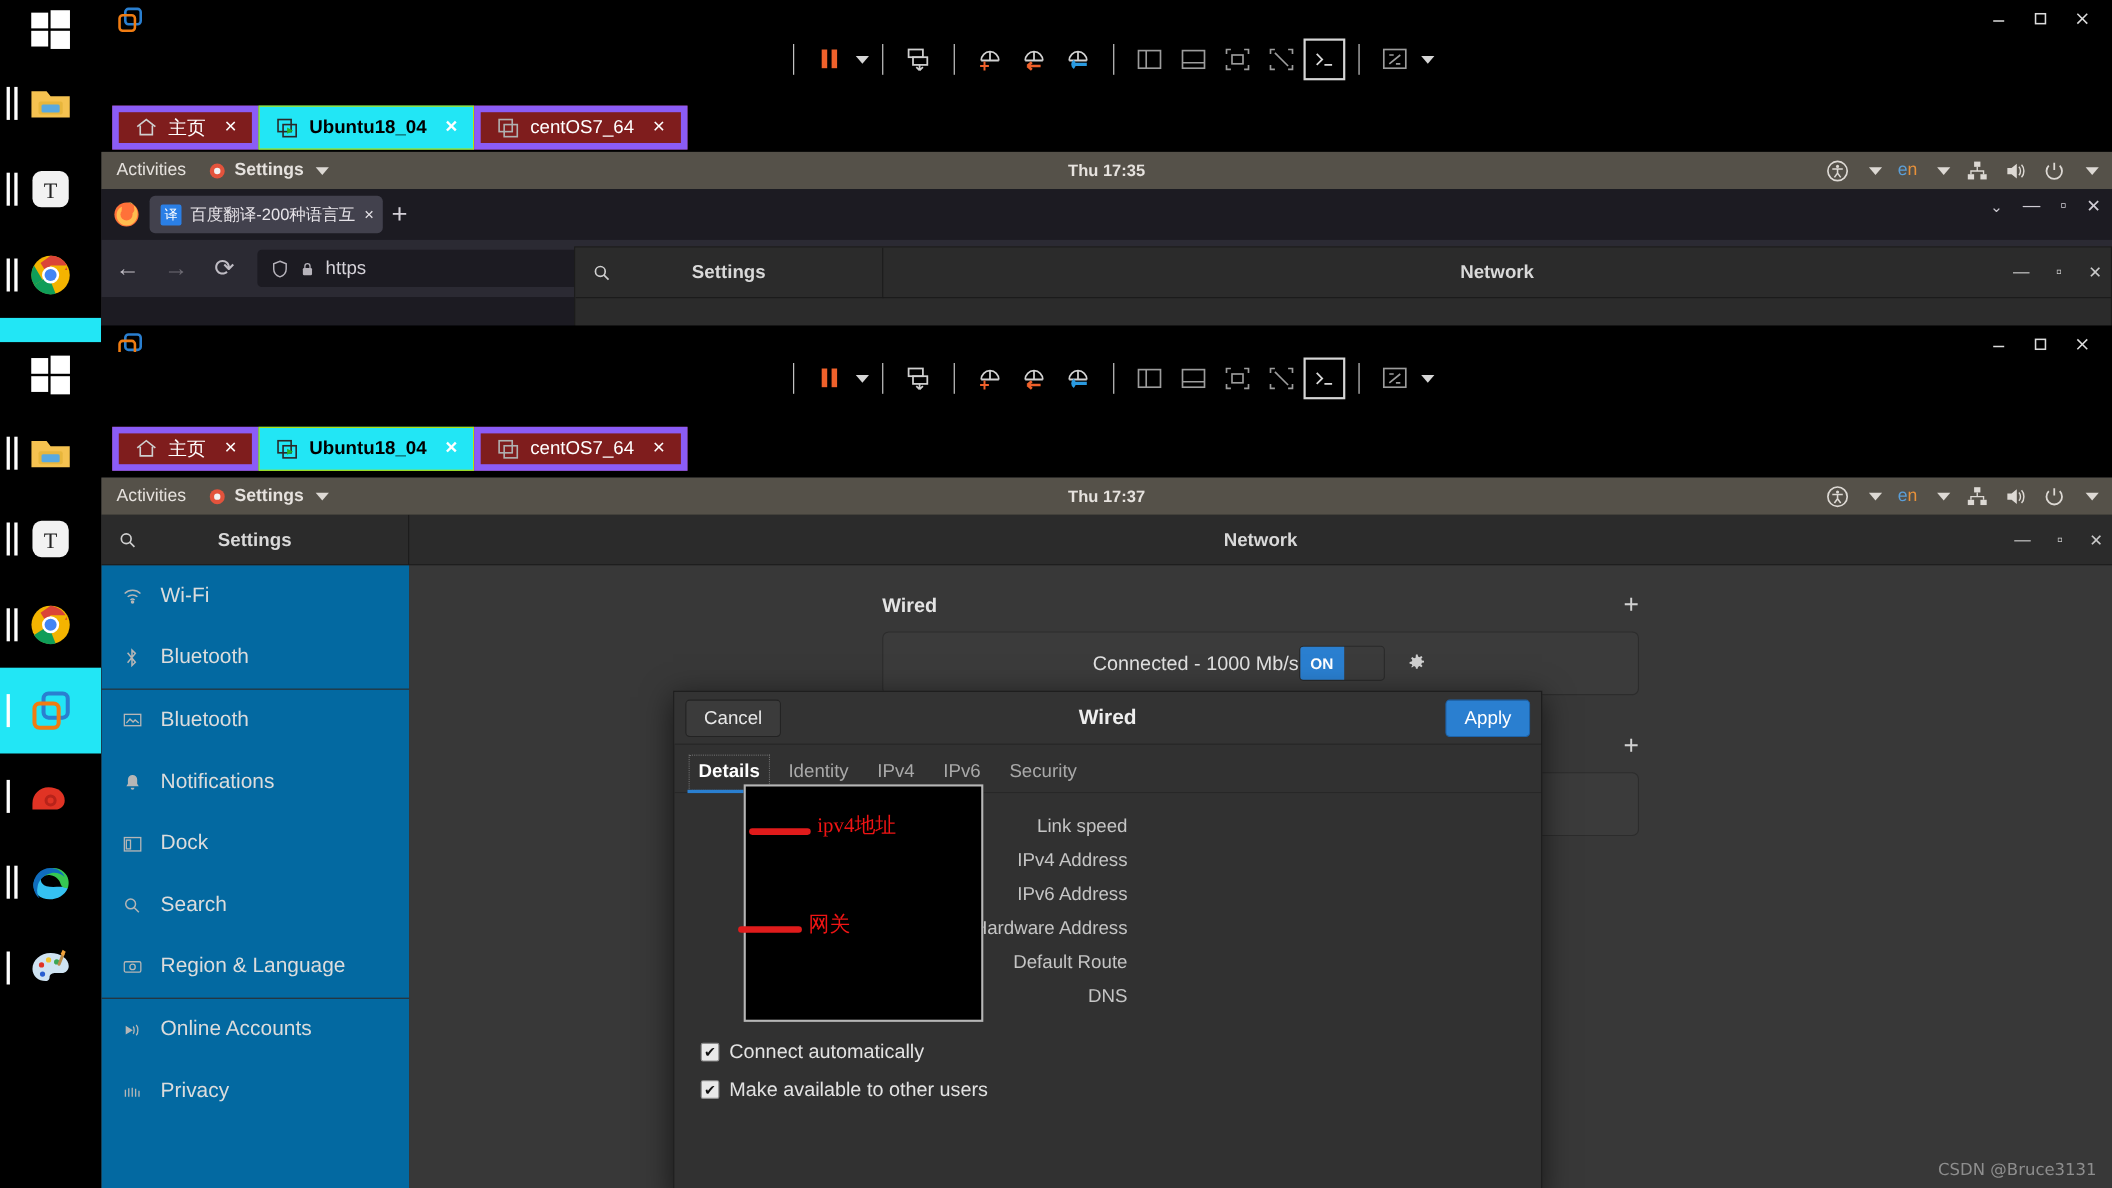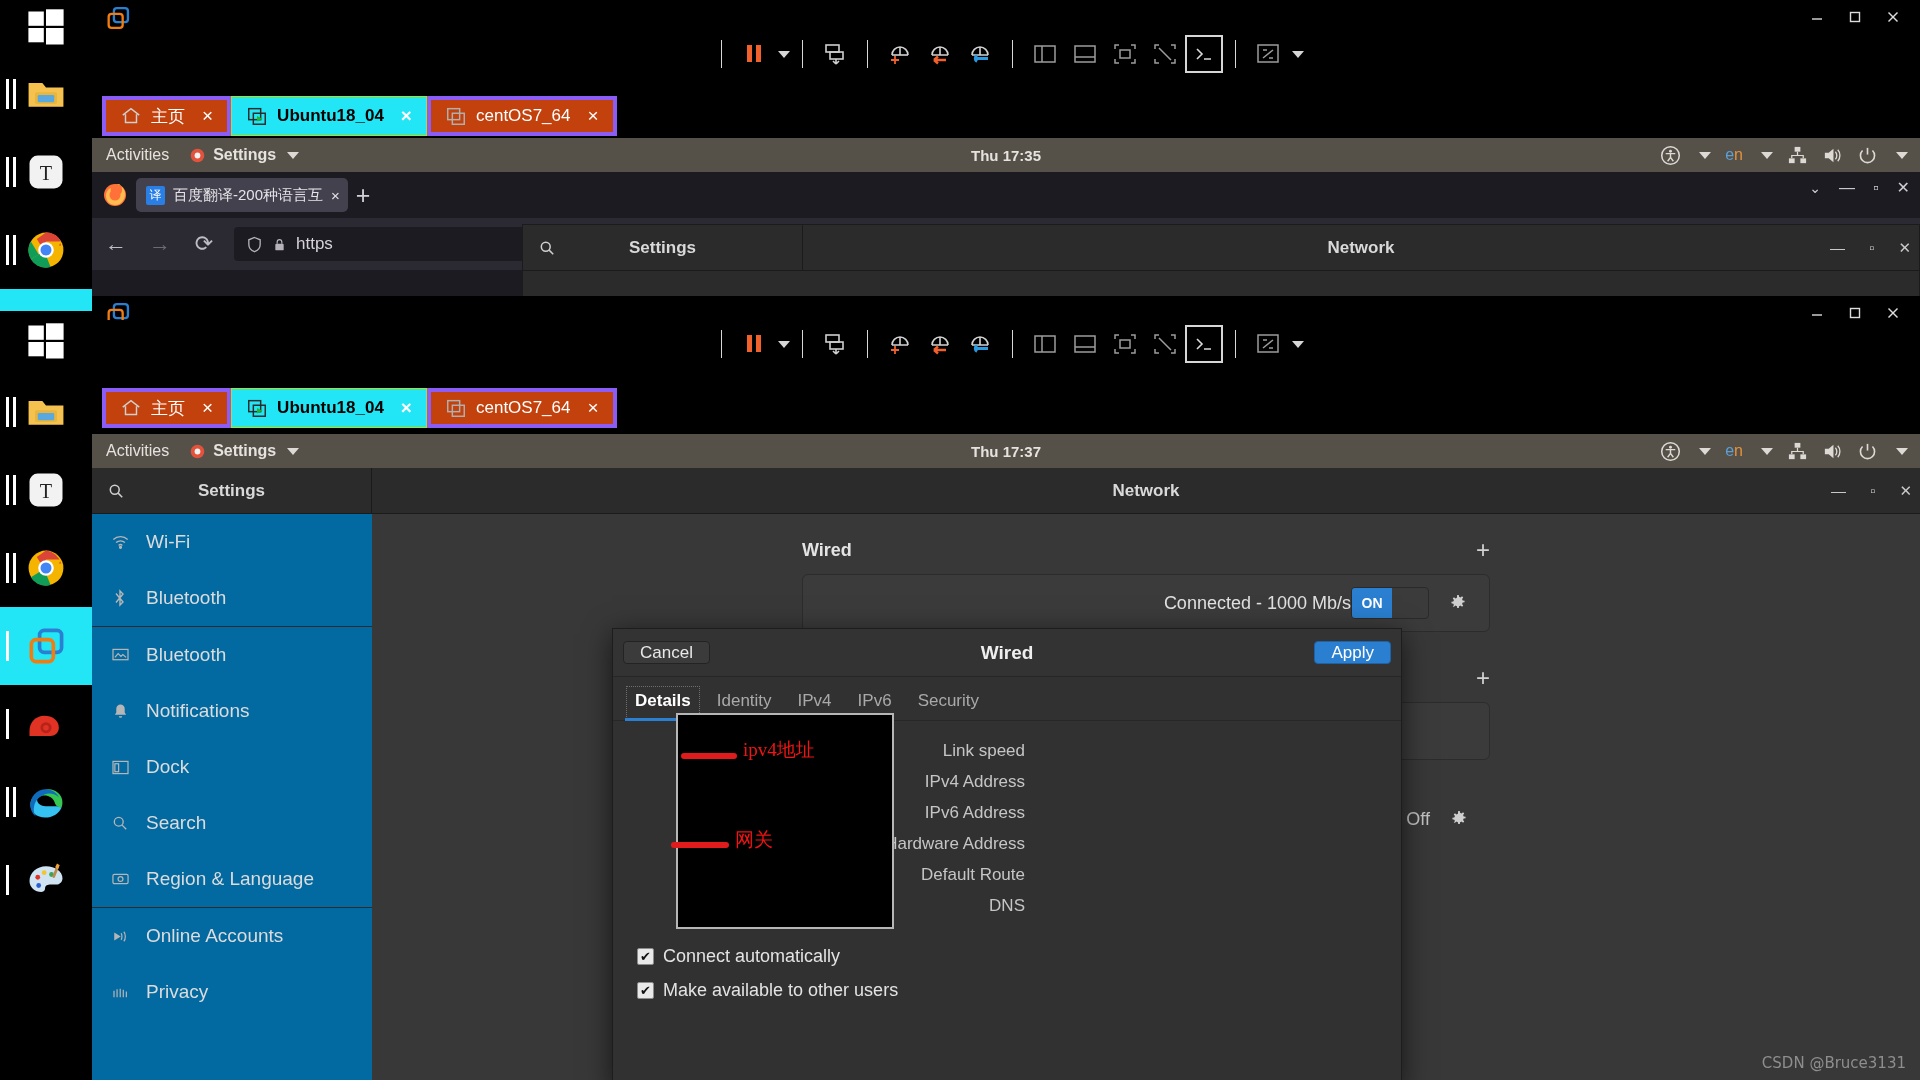--- a/index.html
+++ b/index.html
@@ -28,21 +28,21 @@
   .wc-btn svg { display:block; }
 
   .vm-toolbar { position:absolute; left:0; right:0; height:48px; background:#000; display:flex; align-items:center; justify-content:center; }
   .tbgrp { display:flex; align-items:center; }
   .tbsep { width:1px; height:28px; background:#d8d8d8; margin:0 12px; }
   .tbbtn { width:40px; height:40px; display:flex; align-items:center; justify-content:center; }
   .caret { width:0;height:0;border-left:6px solid transparent;border-right:6px solid transparent;border-top:7px solid #d6d6d6; margin-left:4px;}
 
   
   .vm-tabs { position:absolute; left:0; right:0; height:44px; background:#000; display:flex; align-items:flex-start; padding-left:10px; }
-  .vmtab { height:40px; display:flex; align-items:center; gap:9px; padding:0 14px; border:4px solid #8b5cf6; background:#c2410c; color:#fff; font-size:17px; }
+  .vmtab { height:40px; display:flex; align-items:center; gap:9px; padding:0 14px; border:6px solid #8b5cf6; background:#7f1d1d; color:#fff; font-size:17px; }
   .vmtab.active { background:#22e6f5; color:#000; font-weight:bold; border:1px solid #b8e000; }
   .vmtab .x { font-size:19px; margin-left:8px; color:#fff; }
   .vmtab.active .x { color:#fff; }
   .vmtab-ico { width:22px; height:22px; display:block; }
 
   
   .gnome { position:absolute; background:#2d2d2d; overflow:hidden; }
   .gnome-top { position:absolute; left:0; right:0; top:0; height:34px; background:#555149; display:flex; align-items:center; color:#e6e2de; font-size:16px; }
   .gt-left { display:flex; align-items:center; gap:20px; padding-left:14px; }
   .gt-act { font-weight:normal; }
@@ -76,31 +76,31 @@
 
   .set-side { position:absolute; left:0; width:280px; top:46px; bottom:0; background:#0369a1; }
   .side-item { height:56px; display:flex; align-items:center; gap:16px; padding-left:18px; color:#dcdcdc; font-size:19px; }
   .side-ico { width:20px; text-align:center; color:#b6b6b6; font-size:16px; display:flex; align-items:center; justify-content:center;}
   .side-sep { height:1px; background:#2c2c2c; margin:0 0; }
 
   .set-main { position:absolute; left:280px; right:0; top:46px; bottom:0; background:#383838; overflow:hidden; }
   .net-sec { padding:22px 36px 0 36px; }
   .net-sec-hdr { display:flex; align-items:center; justify-content:space-between; color:#e4e4e4; font-weight:bold; font-size:18px; margin-bottom:10px;}
   .net-plus { color:#d2d2d2; font-size:24px; font-weight:300; }
-  .net-card { background:#3b3b3b; border:1px solid #2c2c2c; border-radius:6px; height:58px; display:flex; align-items:center; justify-content:flex-end; padding:0 12px 0 20px; color:#e0e0e0; font-size:18px; }
+  .net-card { background:#3b3b3b; border:1px solid #2c2c2c; border-radius:6px; height:58px; display:flex; align-items:center; justify-content:center; padding:0 12px 0 20px; color:#e0e0e0; font-size:18px; }
   .sw { width:78px; height:32px; border-radius:4px; border:1px solid #2a2a2a; background:#3b3b3b; display:flex; align-items:center; position:relative; overflow:hidden;}
   .sw .knob { width:40px; height:40px; display:flex; align-items:center; justify-content:center; font-size:14px; font-weight:bold; }
   .sw.on .knob { background:#2a7fd0; color:#fff; }
   .gear { width:38px;height:34px;display:flex;align-items:center;justify-content:center;color:#cfcfcf;font-size:18px;}
 
   
   .dlg { position:absolute; background:#313131; border:1px solid #1d1d1d; box-shadow:0 6px 26px rgba(0,0,0,.6); }
   .dlg-hdr { height:48px; display:flex; align-items:center; justify-content:space-between; padding:0 10px; background:#333; border-bottom:1px solid #262626; }
   .dlg-title { position:absolute; left:50%; transform:translateX(-50%); color:#eee; font-weight:bold; font-size:19px; }
-  .btn { height:23px; padding:0 16px; border:1px solid #232323; border-radius:4px; background:#3b3b3b; color:#e8e8e8; font-size:17px; display:flex; align-items:center; }
+  .btn { height:34px; padding:0 16px; border:1px solid #232323; border-radius:4px; background:#3b3b3b; color:#e8e8e8; font-size:17px; display:flex; align-items:center; }
   .btn.primary { background:#2a7fd0; border-color:#1e63a8; color:#fff; }
   .dlg-tabs { height:44px; display:flex; align-items:flex-end; gap:6px; padding:0 12px; border-bottom:1px solid #272727; }
   .dtab { padding:6px 10px 9px 10px; color:#a9a9a9; font-size:17px; position:relative; }
   .dtab.active { color:#fff; font-weight:bold; outline:1px dotted #6e6e6e; outline-offset:-2px; }
   .dtab.active:after { content:""; position:absolute; left:0; right:0; bottom:-1px; height:3px; background:#2a7fd0; }
   .dlg-body { position:relative; padding:14px 0 0 0; }
   .det-row { height:31px; display:flex; align-items:center; }
   .det-lbl { width:420px; text-align:right; color:#c5c5c5; font-size:17px; padding-right:8px; }
   .redact { position:absolute; background:#000; border:2px solid #b6b6b6; }
   .redact-inner { position:absolute; inset:3px; background:#000; border:1px solid #000;}

